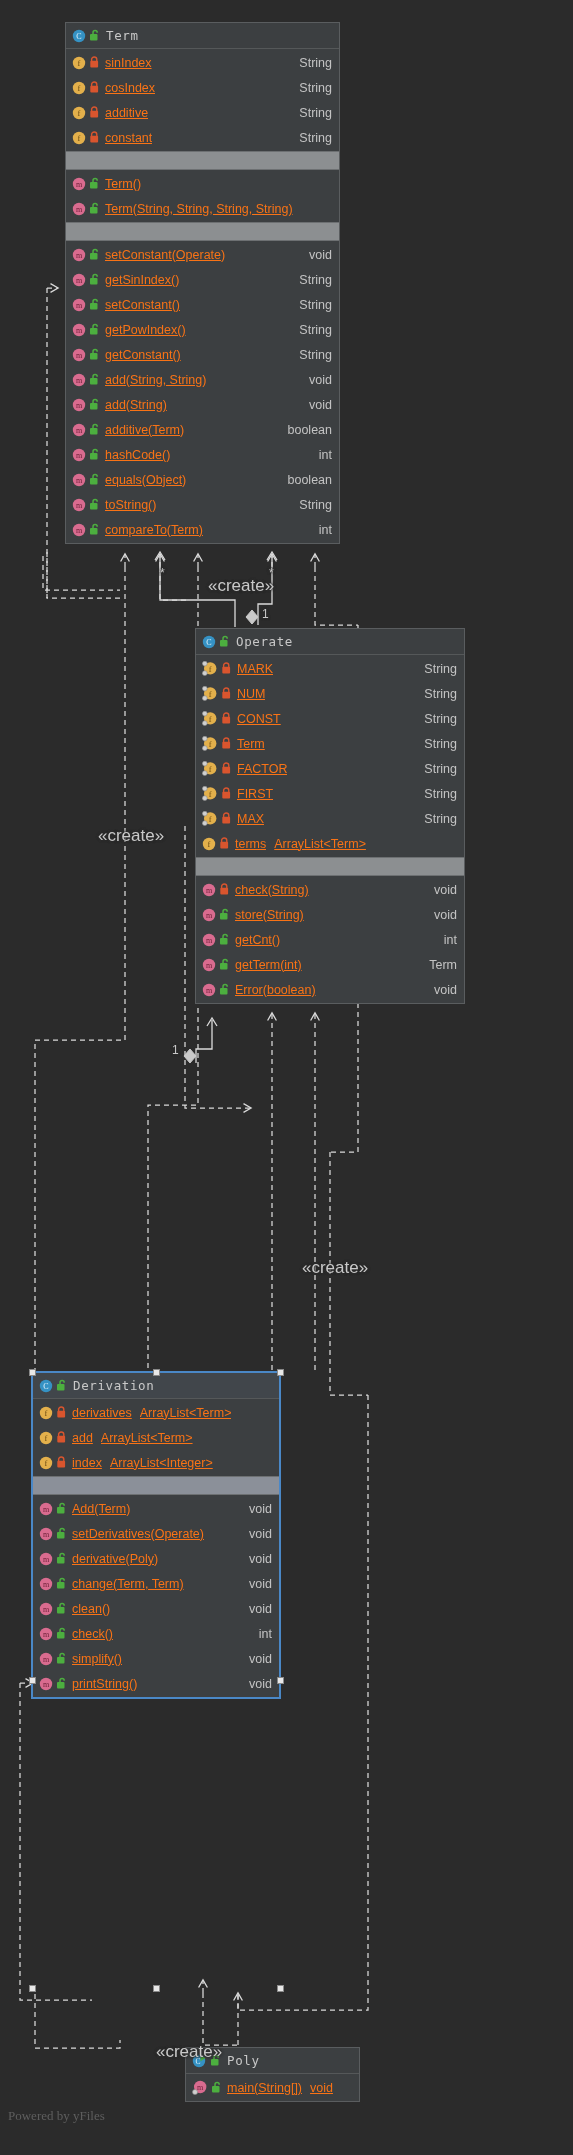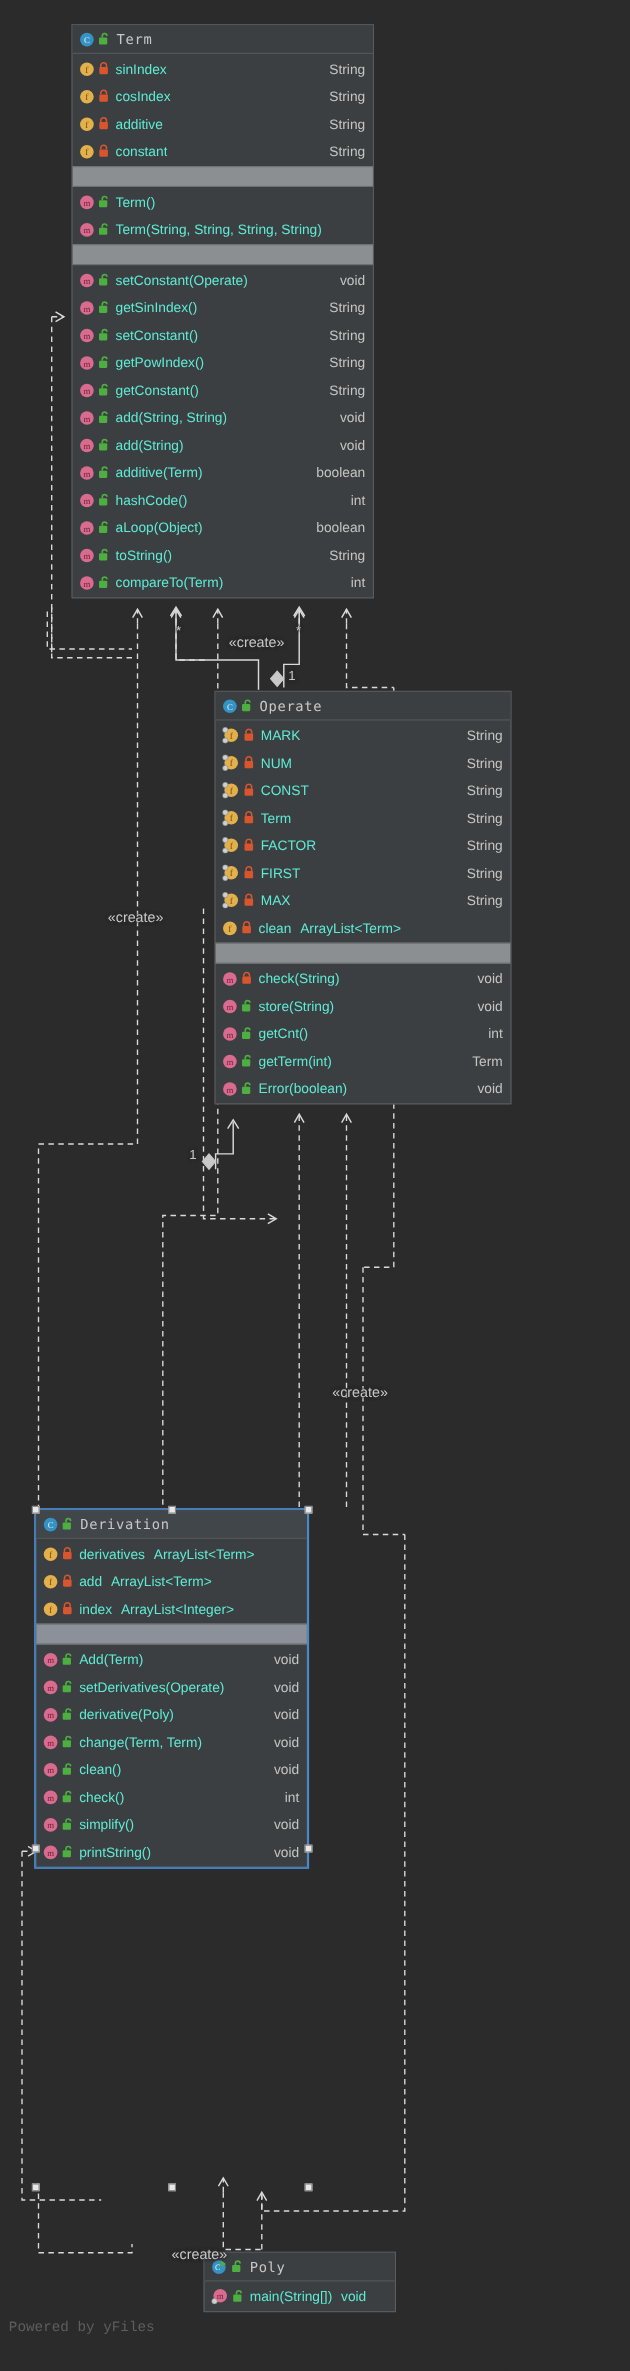--- a/index.html
+++ b/index.html
@@ -50,23 +50,23 @@
   .cls.selected .sep{background:#8b9099;}
   .row{
     display:flex;align-items:center;
     height:25px;
     padding:0 7px 0 6px;
     box-sizing:border-box;
     white-space:nowrap;
   }
   .row .nm{
     margin-left:5px;
-    color:#5eead4;
+    color:#f97316;
     font-size:12.5px;
-    overflow:hidden;text-overflow:ellipsis;
+    overflow:hidden;text-overflow:ellipsis;text-decoration:underline;
   }
   .row .ty{
     margin-left:auto;
     padding-left:10px;
     color:#c4c4c4;
     font-size:12.5px;
   }
 
   
   .ico{position:relative;display:inline-block;flex:0 0 auto;}
@@ -79,31 +79,31 @@
   
   .handle{
     position:absolute;width:7px;height:7px;
     background:#e8e8e8;border:1px solid #8a8a8a;
     box-sizing:border-box;z-index:40;
   }
 
   
   .elabel{
     position:absolute;z-index:30;
-    color:#c9c9c9;font-size:13px;
+    color:#c9c9c9;font-size:17px;
     font-family:"Liberation Sans",sans-serif;
     white-space:nowrap;
     text-shadow:0 0 3px #2b2b2b,0 0 3px #2b2b2b,0 0 2px #2b2b2b;
   }
   .elabel.mult{font-size:12px;}
 
   .watermark{
     position:absolute;left:8px;top:2108px;
     color:#5e5e5e;font-size:13px;z-index:35;
-    font-family:Liberation Mono, monospace;
+    font-family:Liberation Serif, serif;
   }
 </style>
 </head>
 <body>
 
 <div class="canvas">
 
   <svg class="edges" width="573" height="2155" viewBox="0 0 573 2155">
     <defs>
       <marker id="oarrow" markerWidth="12" markerHeight="12" refX="9.5" refY="5" orient="auto" markerUnits="userSpaceOnUse">
@@ -477,21 +477,21 @@
                 <text x="7" y="10.2" font-size="8" text-anchor="middle" fill="#6d1f38" font-family="Liberation Serif, serif">m</text>
               </svg>
             </span>
             <span class="ico">
               <svg width="11" height="13" viewBox="0 0 11 13">
                 <path d="M4,5 v-1.3 a2.1,2.1 0 0 1 4.2,0" fill="none" stroke="#4caf3f" stroke-width="1.5"></path>
                 <rect x="1" y="5" width="7.5" height="6.5" rx="1" fill="#4caf3f"></rect>
               </svg>
             </span>
           </span>
-          <span class="nm">aLoop(Object)</span>
+          <span class="nm">equals(Object)</span>
           <span class="ty">boolean</span>
         </div>
         <div class="row">
           <span class="icos">
             <span class="ico">
               <svg width="14" height="14" viewBox="0 0 14 14">
                 <circle cx="7" cy="7" r="6.2" fill="#d96b8f"></circle>
                 <text x="7" y="10.2" font-size="8" text-anchor="middle" fill="#6d1f38" font-family="Liberation Serif, serif">m</text>
               </svg>
             </span>
@@ -693,21 +693,21 @@
                 <text x="7" y="10.2" font-size="8.5" text-anchor="middle" fill="#6b4b10" font-family="Liberation Serif, serif">f</text>
               </svg>
             </span>
             <span class="ico">
               <svg width="11" height="13" viewBox="0 0 11 13">
                 <path d="M2.6,5 v-1.4 a2.6,2.6 0 0 1 5.2,0 V5" fill="none" stroke="#d9552e" stroke-width="1.4"></path>
                 <rect x="1.3" y="4.8" width="7.8" height="6.6" rx="1" fill="#d9552e"></rect>
               </svg>
             </span>
           </span>
-          <span class="nm">clean</span>
+          <span class="nm">terms</span>
           <span class="nm" style="margin-left: 8px; margin-right: 0px;">ArrayList&lt;Term&gt;</span>
         </div>
       </div>
     <div class="sep"></div>
     <div class="section">
         <div class="row">
           <span class="icos">
             <span class="ico">
               <svg width="14" height="14" viewBox="0 0 14 14">
                 <circle cx="7" cy="7" r="6.2" fill="#d96b8f"></circle>

